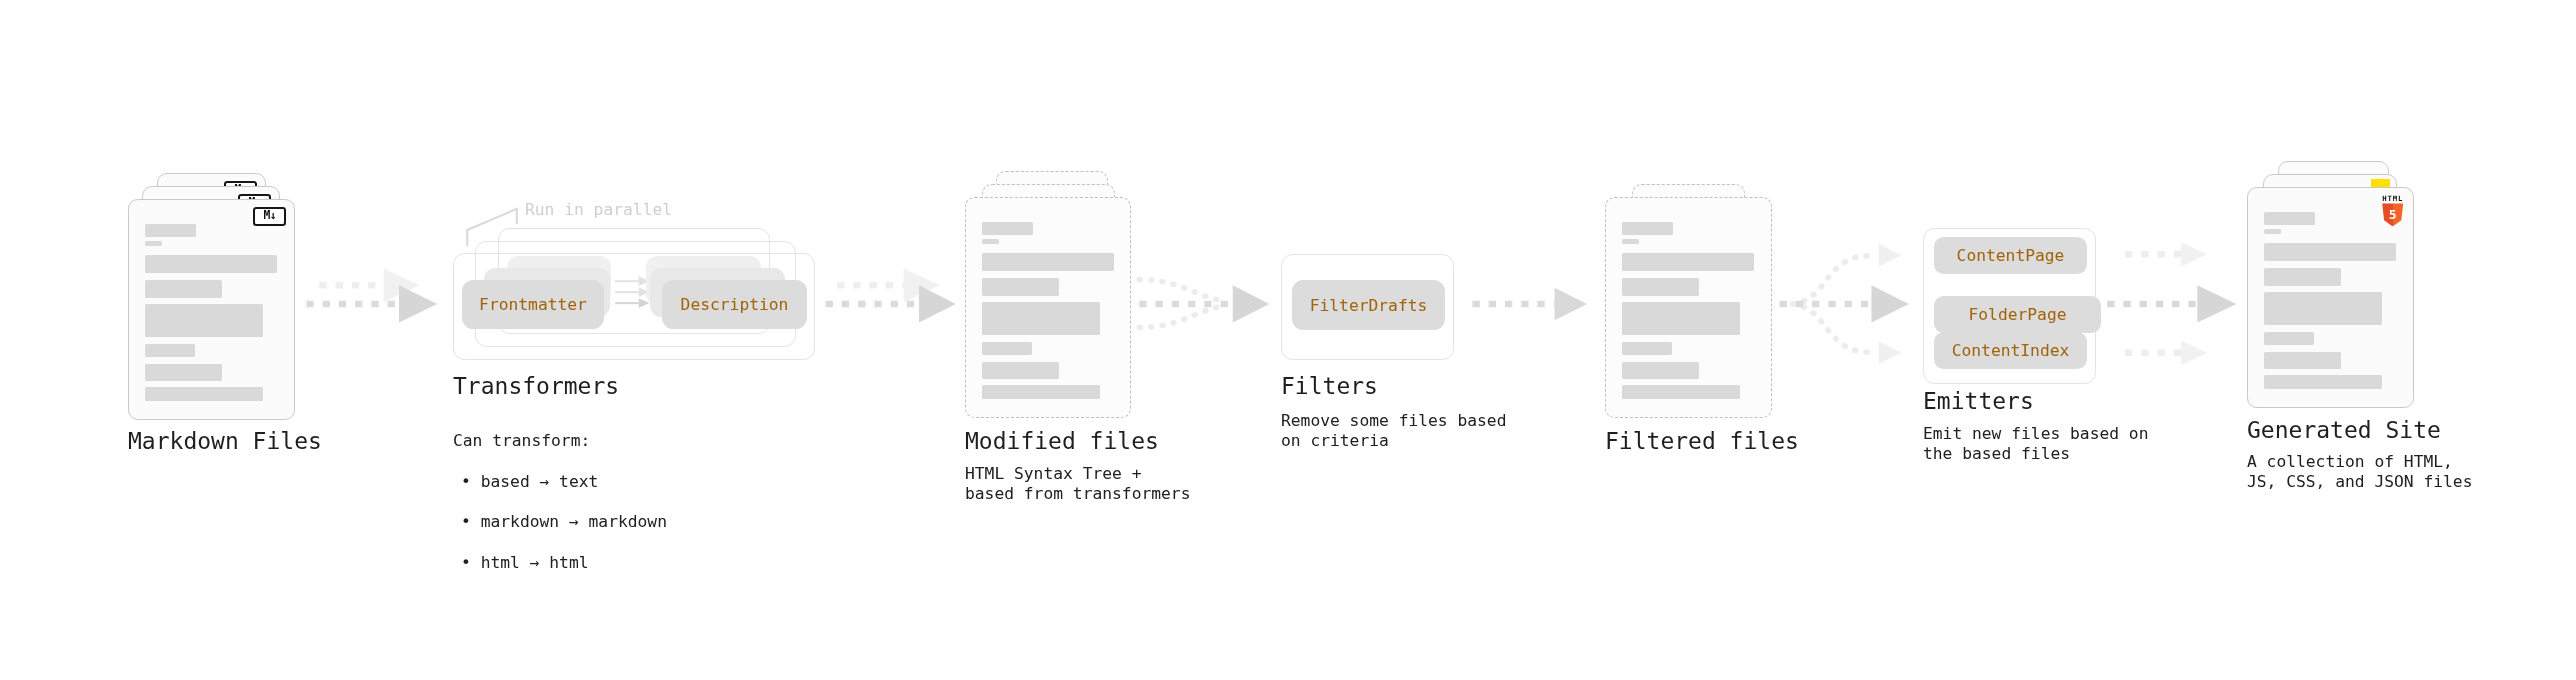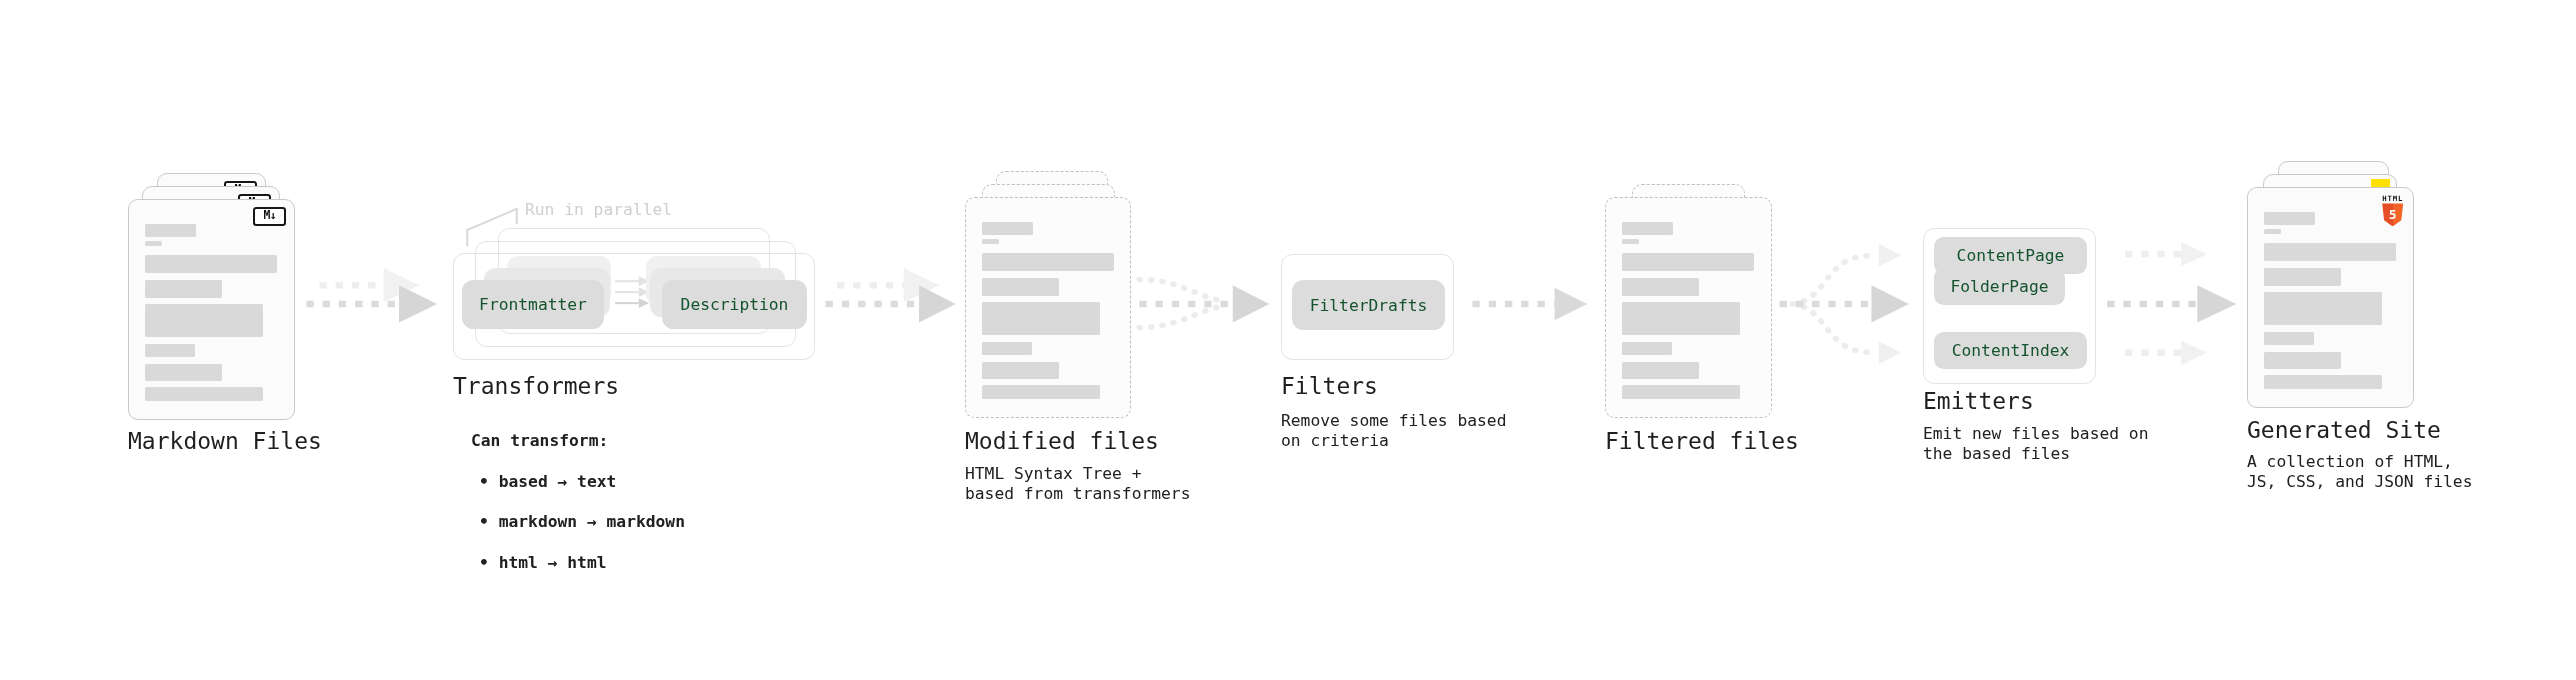--- a/index.html
+++ b/index.html
@@ -13,21 +13,21 @@
   .bar{background:#d9d9d9;border-radius:1.6px;}
   .md-badge{
     position:absolute;top:7.3px;right:8.1px;width:32.5px;height:18.7px;box-sizing:border-box;
     border:2.4px solid #161616;border-radius:3.3px;background:#ffffff;color:#111111;
     font-weight:bold;font-size:11.4px;line-height:13px;text-align:center;letter-spacing:-0.8px;
   }
   .box{position:absolute;border:1.6px solid #e3e3e3;border-radius:11.4px;box-sizing:border-box;background:transparent;}
   .pill{
     position:absolute;background:#dcdcdc;border-radius:11.4px;box-sizing:border-box;
     display:flex;align-items:center;justify-content:center;
-    font-size:16.3px;color:#14532d;white-space:nowrap;
+    font-size:16.3px;color:#a16207;white-space:nowrap;
   }
   .pill.ghost1{background:#e8e8e8;}
   .pill.ghost2{background:#f0f0f0;}
   .pill.small{border-radius:9.8px;}
   .stage-label{position:absolute;font-size:23px;line-height:28px;color:#1f1f1f;white-space:nowrap;}
   .caption{position:absolute;font-size:16.3px;line-height:20.3px;color:#202020;white-space:pre-line;}
   .caption-line{white-space:pre;}
   .caption-line.indent{padding-left:8.1px;}
   .note{position:absolute;font-size:16.3px;color:#cfcfcf;white-space:nowrap;}
   .html5-logo{position:absolute;top:6.5px;right:9.8px;width:21px;text-align:center;}
@@ -140,21 +140,21 @@
     <div class="pill ghost2" style="left:507px;top:256px;width:104px;height:49px;"></div>
     <div class="pill ghost1" style="left:484px;top:268px;width:126px;height:49px;"></div>
     <div class="pill" style="left:462px;top:280px;width:142px;height:49px;">Frontmatter</div>
 
     <div class="pill ghost2" style="left:646px;top:256px;width:115px;height:49px;"></div>
     <div class="pill ghost1" style="left:650px;top:268px;width:135px;height:49px;"></div>
     <div class="pill" style="left:662px;top:280px;width:145px;height:49px;">Description</div>
 
     <div class="note" style="left:525px;top:200px;">Run in parallel</div>
     <div class="stage-label" style="left:453px;top:372px;">Transformers</div>
-    <div class="caption" style="left:471px;top:411px;font-weight:bold;">
+    <div class="caption" style="left:453px;top:411px;">
       <div class="caption-line">Can transform:</div>
       <div class="caption-line indent">• based → text</div>
       <div class="caption-line indent">• markdown → markdown</div>
       <div class="caption-line indent">• html → html</div>
     </div>
   </div>
 
   <div>
     <div class="doc dashed" style="left:996px;top:171px;width:112px;height:221px;"></div>
     <div class="doc dashed" style="left:982px;top:184px;width:133px;height:221px;"></div>
@@ -196,21 +196,21 @@
           <div class="bar" style="width: 77px; height: 16.3px; margin-top: 7.3px;"></div>
           <div class="bar" style="width: 118px; height: 14px; margin-top: 6.5px;"></div>
         </div>
     </div>
     <div class="stage-label" style="left:1605px;top:427px;">Filtered files</div>
   </div>
 
   <div>
     <div class="box" style="left:1923px;top:228px;width:173px;height:156px;"></div>
     <div class="pill small" style="left:1934px;top:237px;width:153px;height:37px;">ContentPage</div>
-    <div class="pill small" style="left:1934px;top:268px;width:131px;height:37px;">FolderPage</div>
+    <div class="pill small" style="left:1934px;top:296px;width:167px;height:37px;">FolderPage</div>
     <div class="pill small" style="left:1934px;top:332px;width:153px;height:37px;">ContentIndex</div>
     <div class="stage-label" style="left:1923px;top:387px;">Emitters</div>
     <div class="caption" style="left:1923px;top:424px;">Emit new files based on
 the based files</div>
   </div>
 
   <div>
     <div class="doc" style="left:2278px;top:161px;width:111px;height:221px;">
       <div class="css-badge">CSS</div>
     </div>

